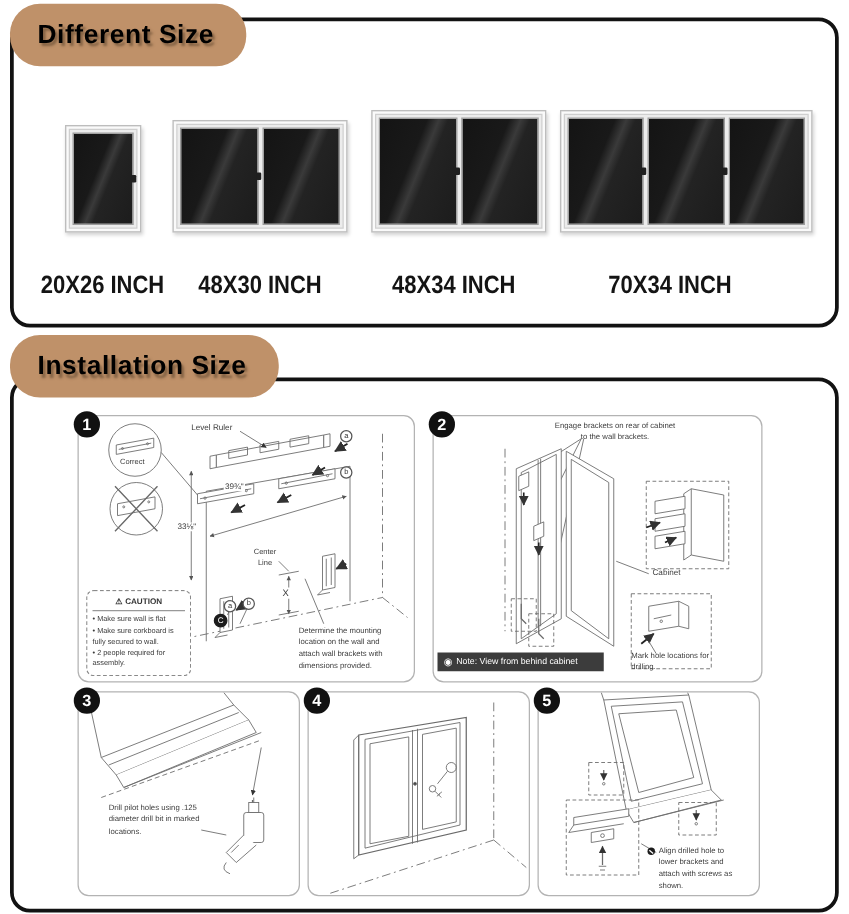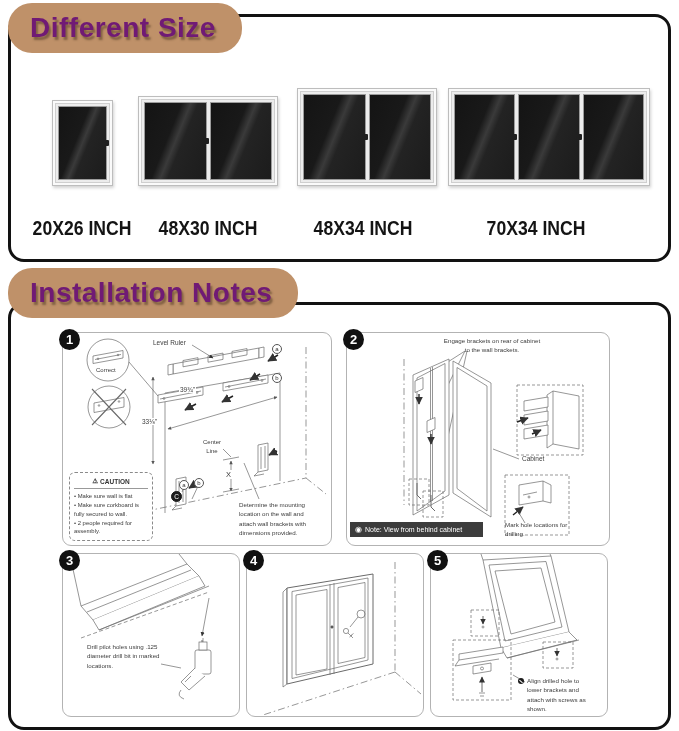--- a/index.html
+++ b/index.html
@@ -3,21 +3,21 @@
 <meta charset="utf-8">
 <style>
   html,body{margin:0;padding:0;background:#fff;}
   #page{position:relative;width:679px;height:731px;background:#fff;
         font-family:"Liberation Sans",sans-serif;overflow:hidden;}
 
   
   .section-frame{position:absolute;border:3px solid #121212;border-radius:16px;background:transparent;}
   .title-pill{position:absolute;display:inline-flex;align-items:center;
               padding:0 26px 0 22px;height:50px;border-radius:24px;
-              background:#bf9169;color:#701a75;font-weight:bold;font-size:28px;
+              background:#bf9169;color:#000000;font-weight:bold;font-size:21px;
               letter-spacing:.5px;text-shadow:2px 3px 2px rgba(70,50,30,.5);
               white-space:nowrap;z-index:5;}
 
   
   .board{position:absolute;background:#ececec;border:1px solid #bdbdbd;
          box-shadow:inset 0 0 0 2px #fafafa, inset 0 0 0 3px #cfcfcf, 1px 2px 3px rgba(0,0,0,.18);
          padding:5px;display:flex;gap:3px;box-sizing:border-box;}
   .door{flex:1;position:relative;border:1px solid #9c9c9c;
         background:linear-gradient(112deg,#141414 0%,#191919 40%,#3a3a3a 50%,#232323 58%,#1c1c1c 100%);}
   .lock{display:none;position:absolute;right:-3px;top:50%;transform:translateY(-50%);
@@ -92,21 +92,21 @@
       </div>
     <div class="door"></div>
   </div>
 
   <div class="board-label" style="left:22px;top:217px;">20X26 INCH</div>
   <div class="board-label" style="left:148px;top:217px;">48X30 INCH</div>
   <div class="board-label" style="left:303px;top:217px;">48X34 INCH</div>
   <div class="board-label" style="left:476px;top:217px;">70X34 INCH</div>
 
   <div class="section-frame" style="left:8px;top:302px;width:657px;height:422px;"></div>
-  <div class="title-pill" style="left:8px;top:268px;">Installation Notes</div>
+  <div class="title-pill" style="left:8px;top:268px;">Installation Size</div>
 
   <div class="panel" style="left:62px;top:332px;width:270px;height:214px;">
     <div class="badge">1</div>
     <svg width="270" height="214" viewBox="0 0 270 214">
       <defs>
         <marker id="ah1" markerWidth="7" markerHeight="7" refX="5.5" refY="3" orient="auto">
             <path d="M0 0 L6 3 L0 6 Z" fill="#333"></path>
           </marker>
         <marker id="dm1" markerWidth="6" markerHeight="6" refX="4.5" refY="2.5" orient="auto">
             <path d="M0 0 L5 2.5 L0 5 Z" fill="#555"></path>

